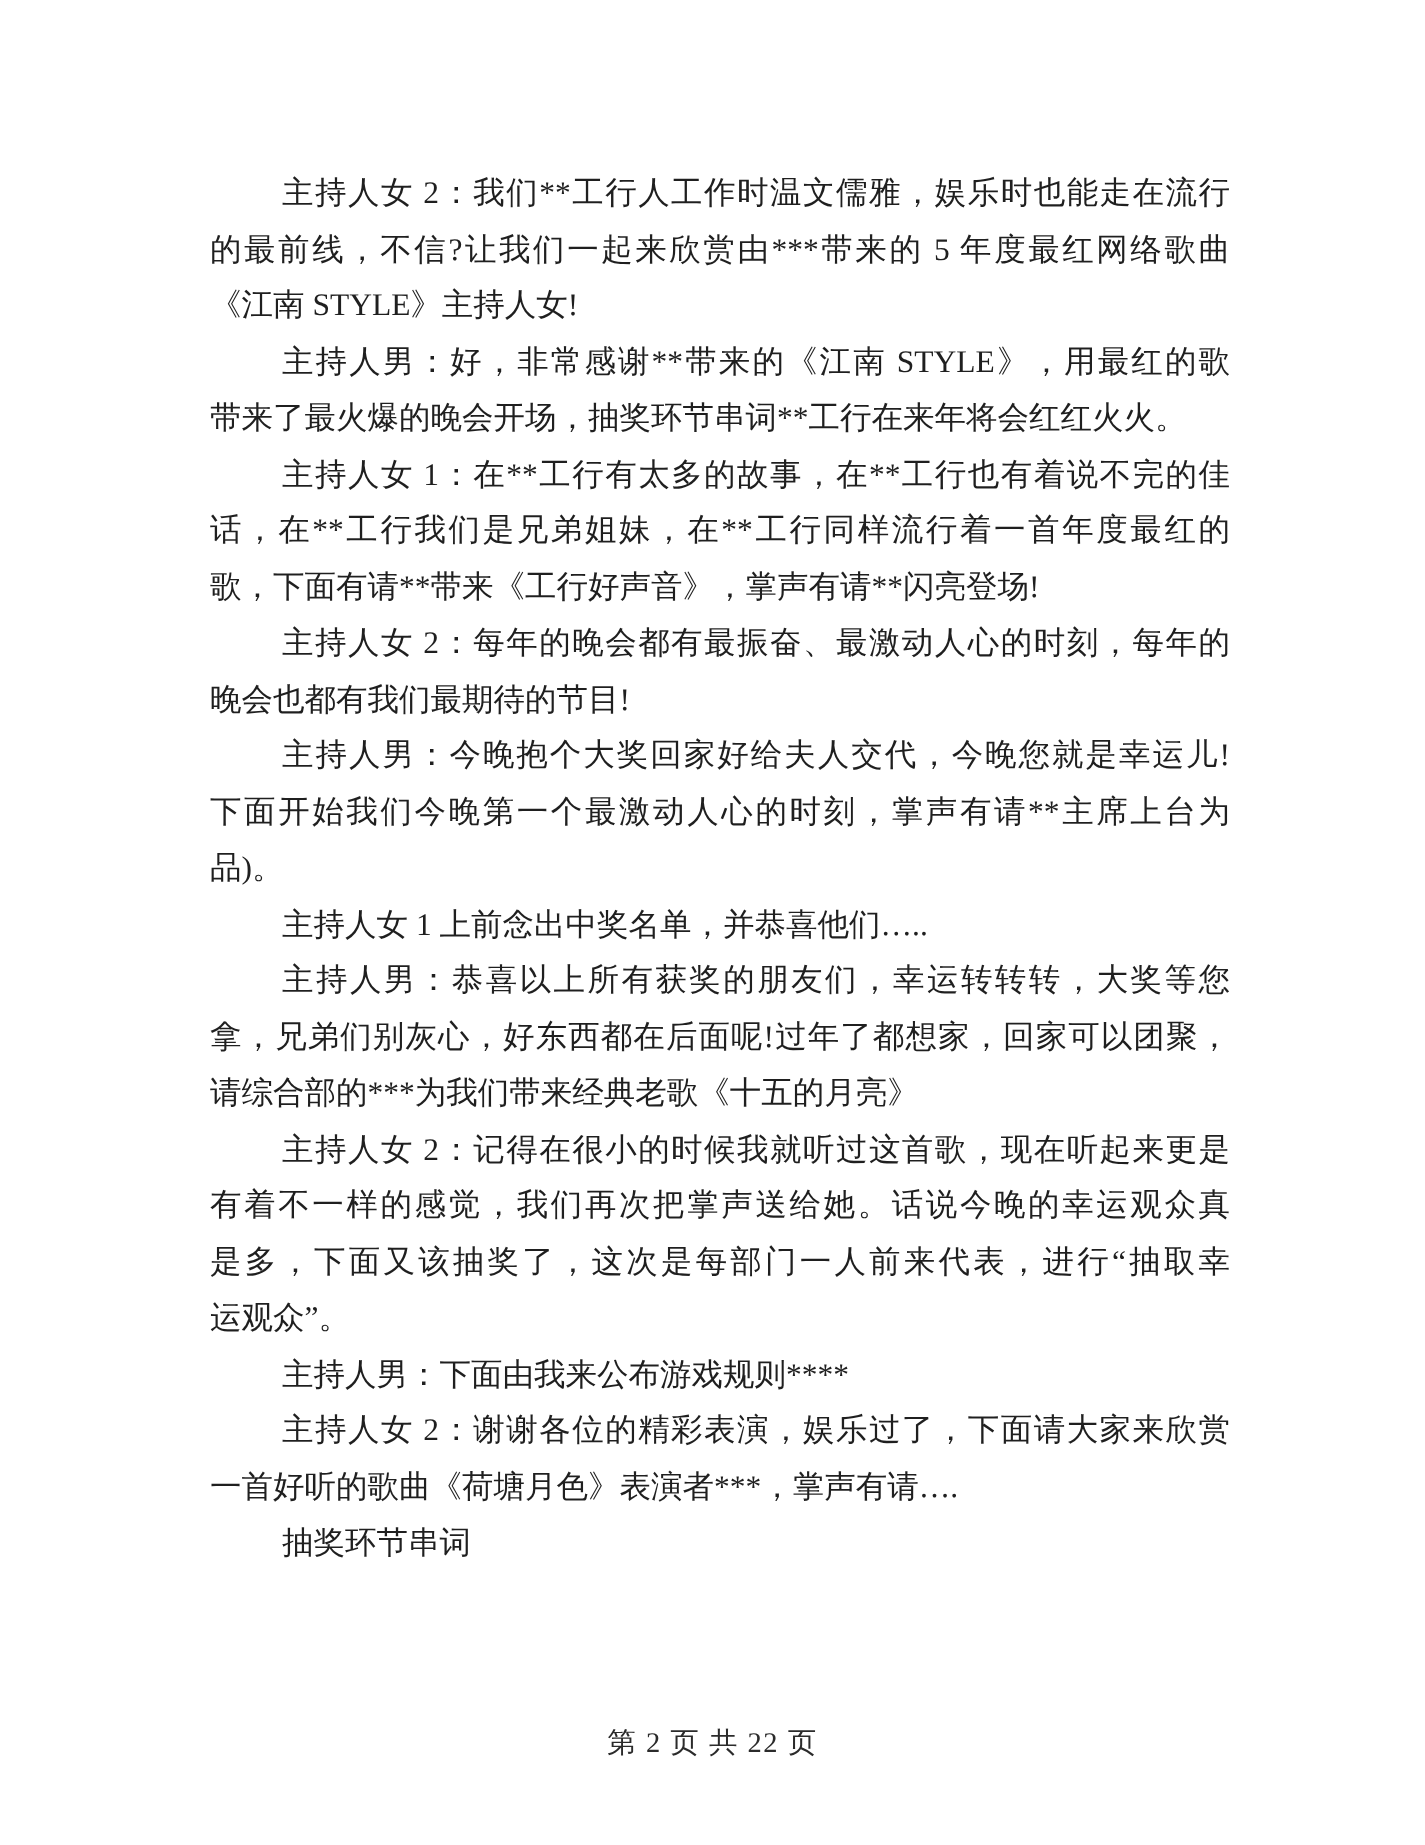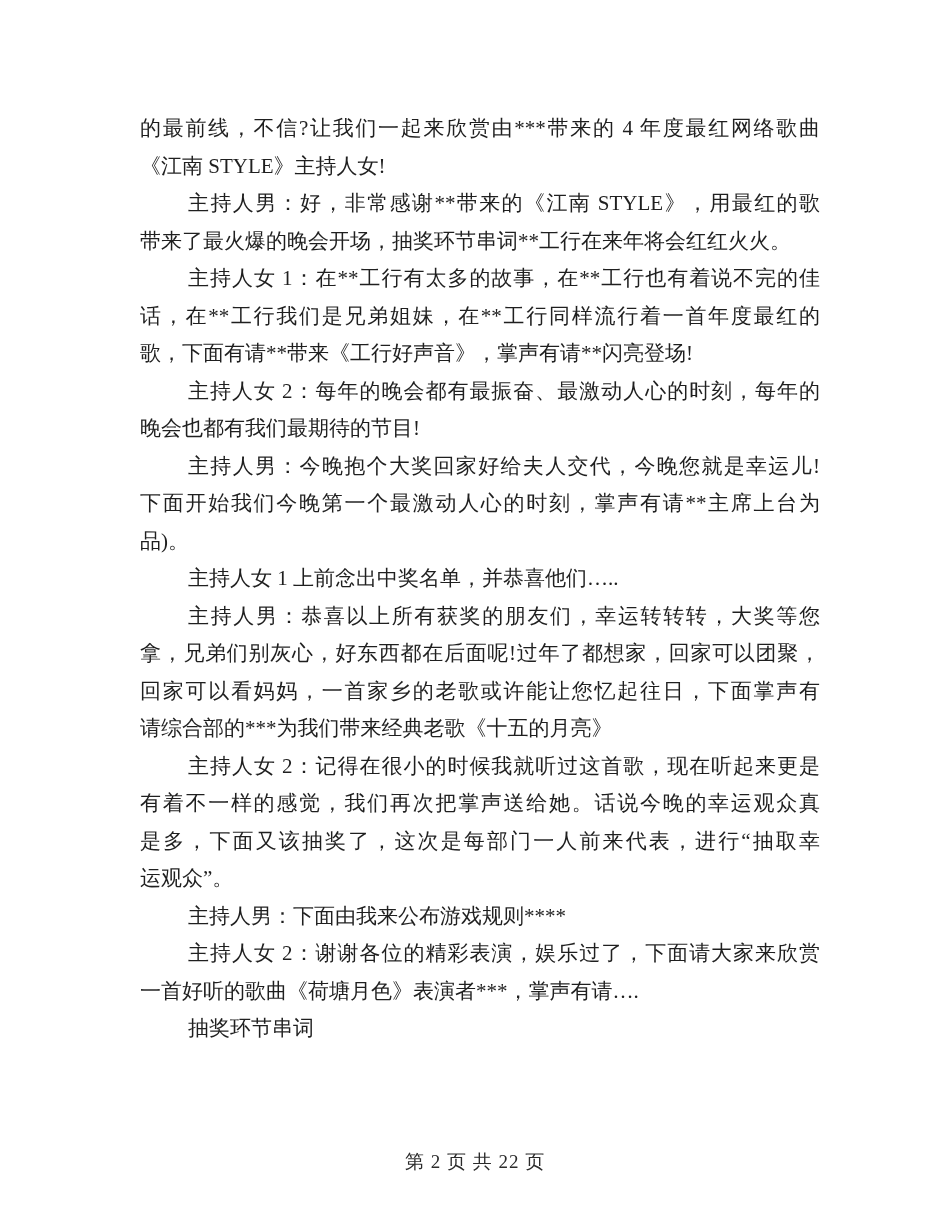--- a/index.html
+++ b/index.html
@@ -48,36 +48,36 @@
     font-size: 19px;
     color: #2b2b2b;
     letter-spacing: 1px;
   }
 </style>
 </head>
 <body>
 
 <div class="page">
   <div class="doc-body">
-      <div class="line fill">的最前线，不信?让我们一起来欣赏由***带来的 4 年度最红网络歌曲</div>
+      <div class="line indent fill">主持人女 2：我们**工行人工作时温文儒雅，娱乐时也能走在流行</div>
+      <div class="line fill">的最前线，不信?让我们一起来欣赏由***带来的 5 年度最红网络歌曲</div>
       <div class="line">《江南 STYLE》主持人女!</div>
       <div class="line indent fill">主持人男：好，非常感谢**带来的《江南 STYLE》，用最红的歌曲，</div>
       <div class="line">带来了最火爆的晚会开场，抽奖环节串词**工行在来年将会红红火火。</div>
       <div class="line indent fill">主持人女 1：在**工行有太多的故事，在**工行也有着说不完的佳</div>
       <div class="line fill">话，在**工行我们是兄弟姐妹，在**工行同样流行着一首年度最红的</div>
       <div class="line">歌，下面有请**带来《工行好声音》，掌声有请**闪亮登场!</div>
       <div class="line indent fill">主持人女 2：每年的晚会都有最振奋、最激动人心的时刻，每年的</div>
       <div class="line">晚会也都有我们最期待的节目!</div>
       <div class="line indent fill">主持人男：今晚抱个大奖回家好给夫人交代，今晚您就是幸运儿!</div>
       <div class="line fill">下面开始我们今晚第一个最激动人心的时刻，掌声有请**主席上台为</div>
       <div class="line">品)。</div>
       <div class="line indent">主持人女 1 上前念出中奖名单，并恭喜他们…..</div>
       <div class="line indent fill">主持人男：恭喜以上所有获奖的朋友们，幸运转转转，大奖等您</div>
       <div class="line fill">拿，兄弟们别灰心，好东西都在后面呢!过年了都想家，回家可以团聚，</div>
-      <div class="line fill">回家可以看妈妈，一首家乡的老歌或许能让您忆起往日，下面掌声有</div>
       <div class="line">请综合部的***为我们带来经典老歌《十五的月亮》</div>
       <div class="line indent fill">主持人女 2：记得在很小的时候我就听过这首歌，现在听起来更是</div>
       <div class="line fill">有着不一样的感觉，我们再次把掌声送给她。话说今晚的幸运观众真</div>
       <div class="line fill">是多，下面又该抽奖了，这次是每部门一人前来代表，进行“抽取幸</div>
       <div class="line">运观众”。</div>
       <div class="line indent">主持人男：下面由我来公布游戏规则****</div>
       <div class="line indent fill">主持人女 2：谢谢各位的精彩表演，娱乐过了，下面请大家来欣赏</div>
       <div class="line">一首好听的歌曲《荷塘月色》表演者***，掌声有请….</div>
       <div class="line indent">抽奖环节串词</div>
     </div>

